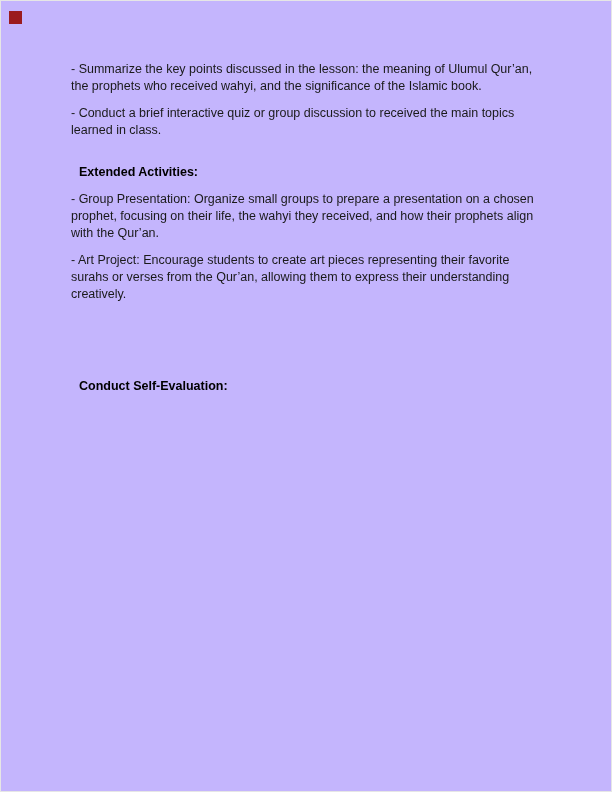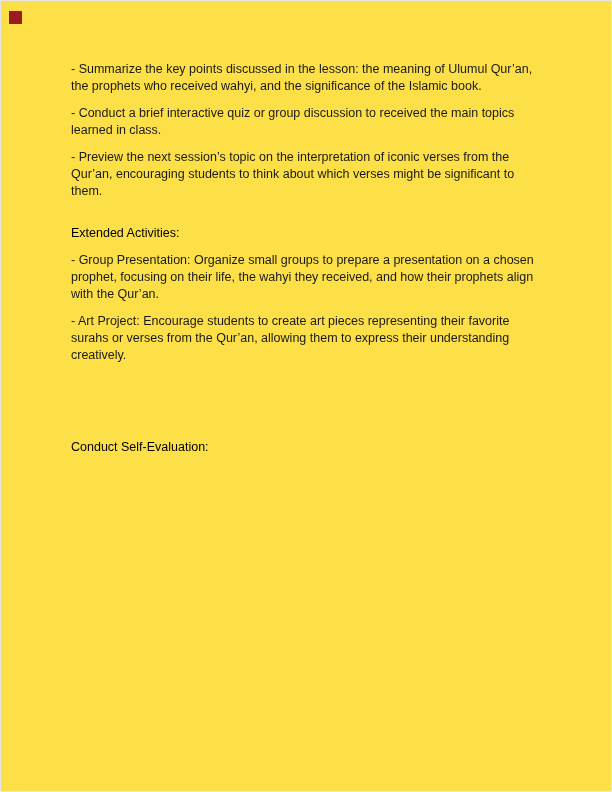--- a/index.html
+++ b/index.html
@@ -4,21 +4,21 @@
 <style>
   html, body {
     margin: 0;
     padding: 0;
     background: #ffffff;
   }
   .page {
     position: relative;
     width: 612px;
     height: 792px;
-    background: #fde047;
+    background: #c4b5fd;
     box-sizing: border-box;
     border: 1px solid #e6e6e6;
     overflow: hidden;
     font-family: "Liberation Sans", "DejaVu Sans", sans-serif;
     color: #1a1a1a;
   }
   .corner-marker {
     position: absolute;
     top: 10px;
     left: 8px;
@@ -33,41 +33,40 @@
     width: 471px;
     font-size: 12.5px;
     line-height: 17px;
   }
   .para {
     margin: 0 0 10px 0;
     font-weight: 400;
     color: #1a1a1a;
   }
   .heading {
-    margin: 0 0 10px 0;
-    font-weight: 400;
+    margin: 0 0 10px 8px;
+    font-weight: 700;
     color: #000000;
   }
   .gap-before-section { margin-top: 25px; }
   .gap-before-evaluation { margin-top: 75px; }
 </style>
 </head>
 <body>
 
 <div class="page">
 
   <div class="corner-marker" style="background: rgb(155, 27, 30);"></div>
 
   <div class="content">
 
     <p class="para">- Summarize the key points discussed in the lesson: the meaning of Ulumul Qur’an, the prophets who received wahyi, and the significance of the Islamic book.</p>
 
     <p class="para">- Conduct a brief interactive quiz or group discussion to received the main topics learned in class.</p>
 
-    <p class="para">- Preview the next session’s topic on the interpretation of iconic verses from the Qur’an, encouraging students to think about which verses might be significant to them.</p>
 
     <p class="heading gap-before-section">Extended Activities:</p>
 
 
     <p class="para">- Group Presentation: Organize small groups to prepare a presentation on a chosen prophet, focusing on their life, the wahyi they received, and how their prophets align with the Qur’an.</p>
 
     <p class="para">- Art Project: Encourage students to create art pieces representing their favorite surahs or verses from the Qur’an, allowing them to express their understanding creatively.</p>
 
     <p class="heading gap-before-evaluation">Conduct Self-Evaluation:</p>
 

